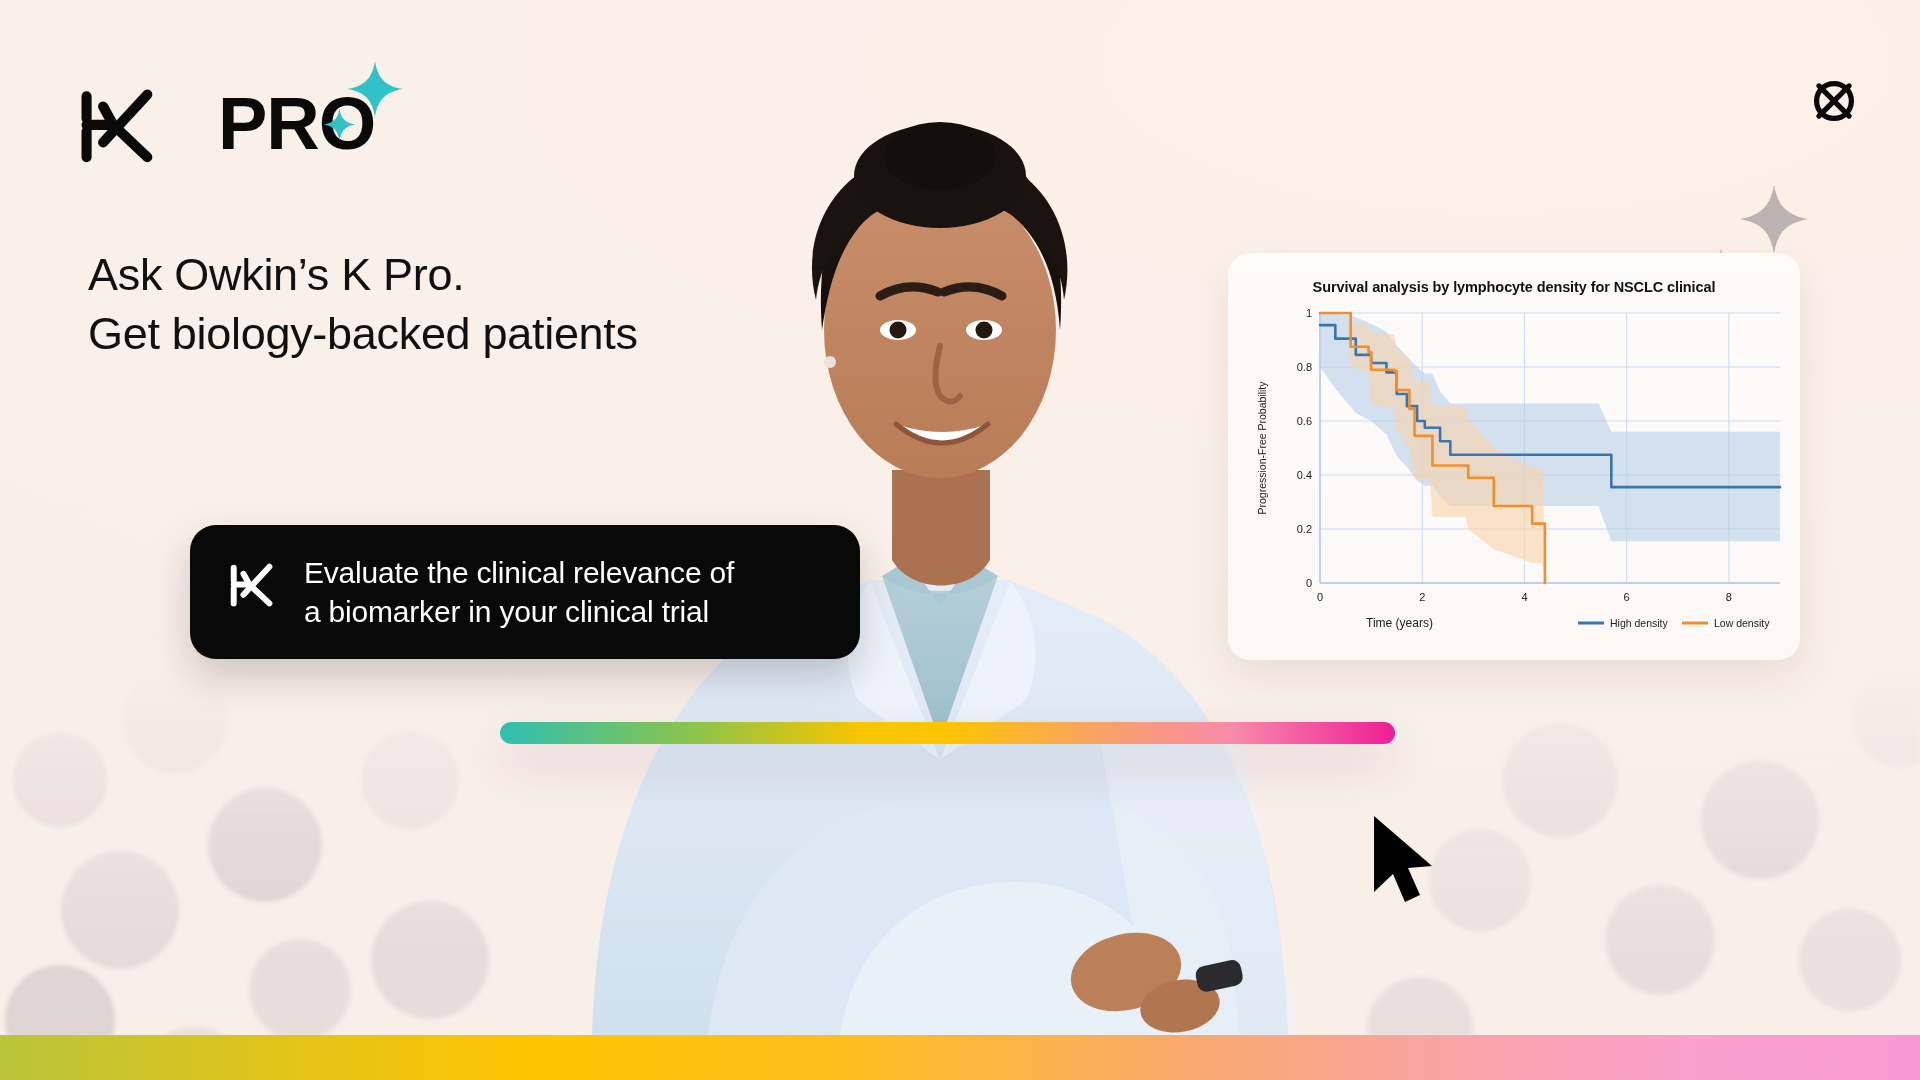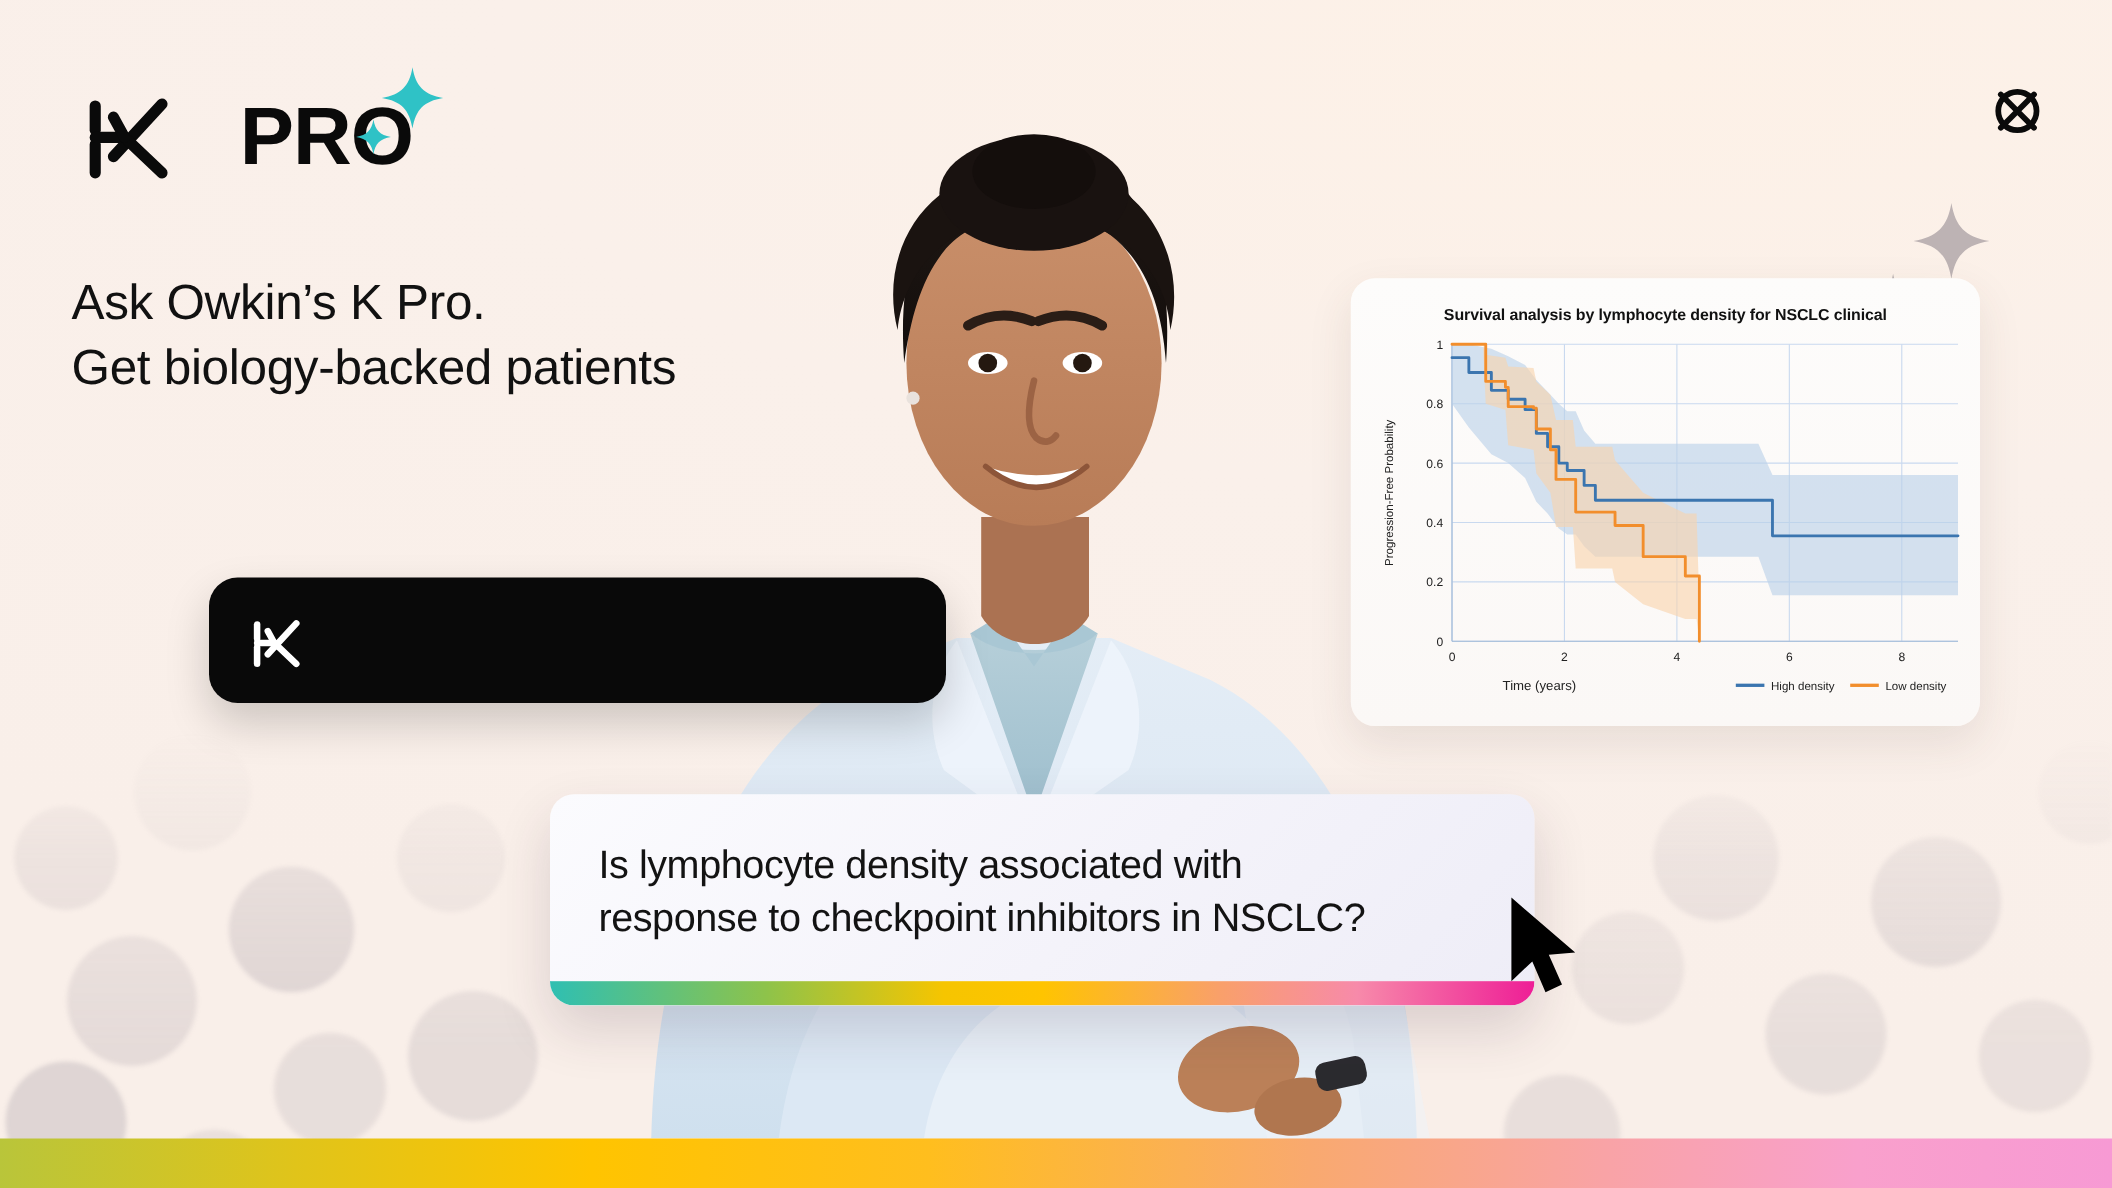--- a/index.html
+++ b/index.html
@@ -47,21 +47,21 @@
   #brand{position:absolute;left:70px;top:78px;display:flex;align-items:center;gap:28px;}
   #brand .kmark{width:92px;height:92px;}
   #brand .pro{
     font-size:74px;font-weight:700;letter-spacing:-1px;color:#0a0a0a;
     margin-left:28px;line-height:1;
   }
   .sparkle-teal{position:absolute;}
 
   
   #headline{
-    position:absolute;left:65px;top:245px;
+    position:absolute;left:88px;top:245px;
     font-size:45px;line-height:1.32;color:#111;font-weight:400;letter-spacing:-.3px;
   }
   #headline div{white-space:nowrap;}
 
   
   #photo{
     position:absolute;left:540px;top:0;width:800px;height:1035px;overflow:hidden;
   }
   #photo svg{position:absolute;left:0;top:0;}
 
@@ -245,27 +245,27 @@
       <g fill="none" stroke="#ffffff" stroke-width="11" stroke-linecap="round" stroke-linejoin="round">
         <path d="M18 20 L18 44"></path>
         <path d="M18 58 L18 86"></path>
         <path d="M18 51 L47 51"></path>
         <path d="M84 18 L36 70"></path>
         <path d="M47 51 L84 86"></path>
         <path d="M36 31 L47 51"></path>
       </g>
     </svg>
   </span>
+  <span class="txt">
+    <div>Evaluate the clinical relevance of</div>
+    <div>a biomarker in your clinical trial</div>
+  </span>
 </div>
 
 <div id="question-card">
-  <div class="qtext">
-    <div>Is lymphocyte density associated with</div>
-    <div>response to checkpoint inhibitors in NSCLC?</div>
-  </div>
   <div id="card-underline" style="background: linear-gradient(90deg, rgb(47, 191, 178) 0%, rgb(142, 195, 74) 22%, rgb(246, 197, 0) 40%, rgb(255, 196, 0) 50%, rgb(249, 160, 106) 68%, rgb(247, 138, 170) 82%, rgb(238, 30, 150) 100%);"></div>
 </div>
 
 <span id="cursor">
   <svg width="72" height="96" viewBox="0 0 72 96" aria-hidden="true">
     <path d="M6 4 L6 80 L25 62 L37 90 L52 83 L40 56 L64 54 Z" fill="#000"></path>
   </svg>
 </span>
 
 <div id="chart-card">

